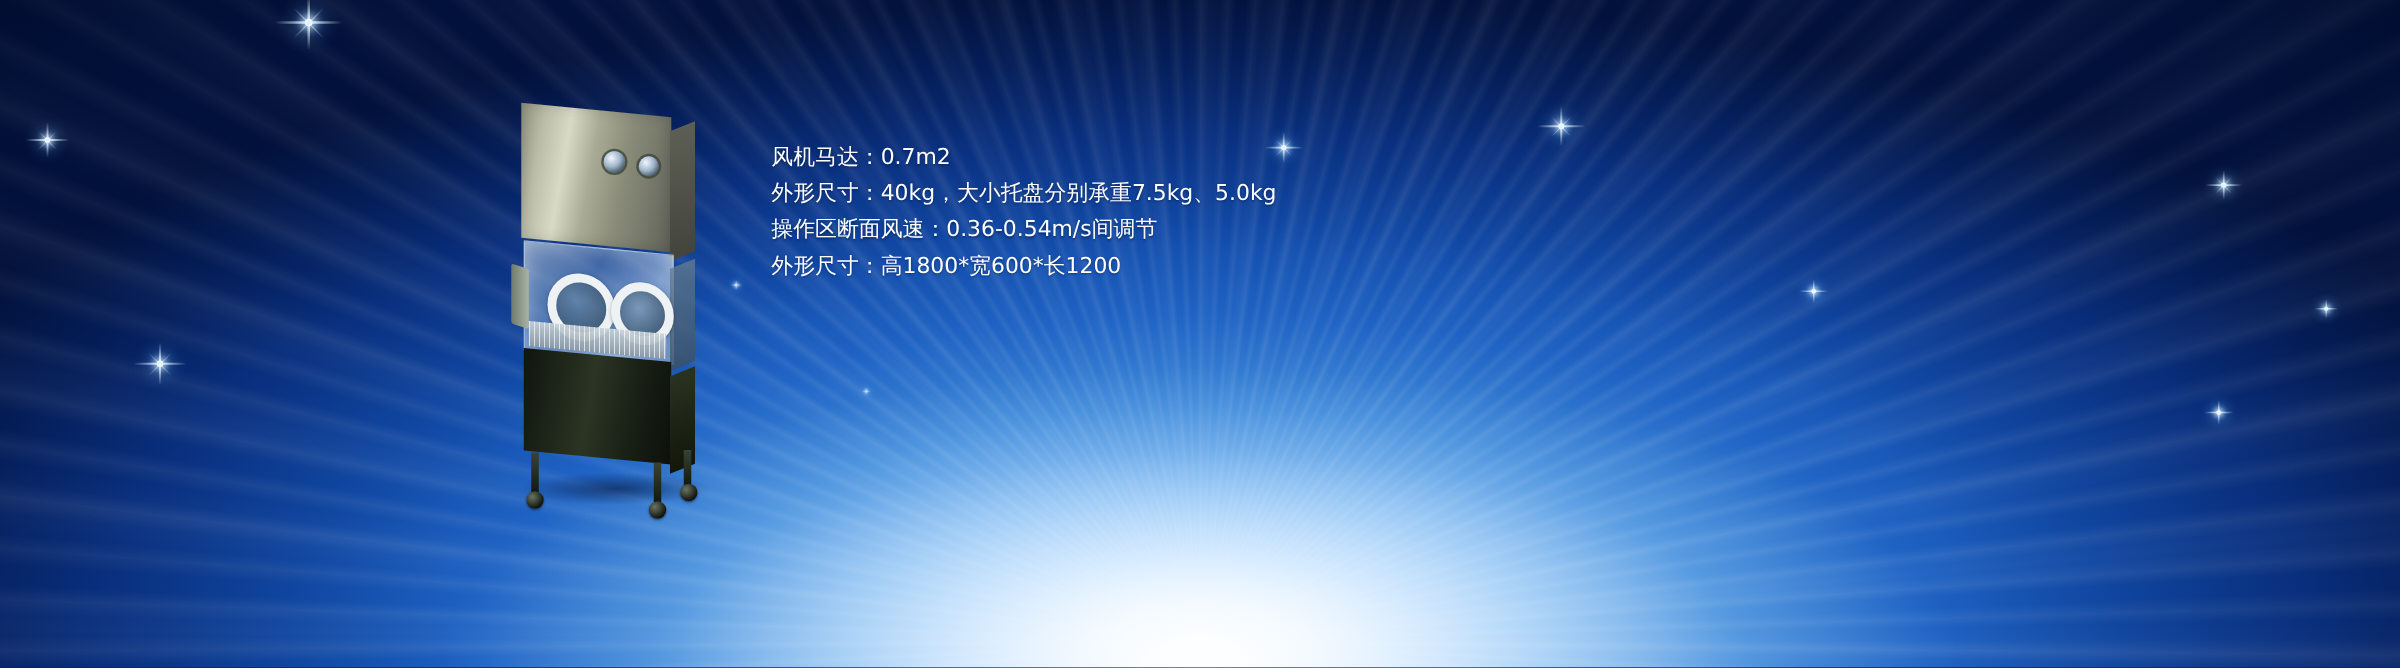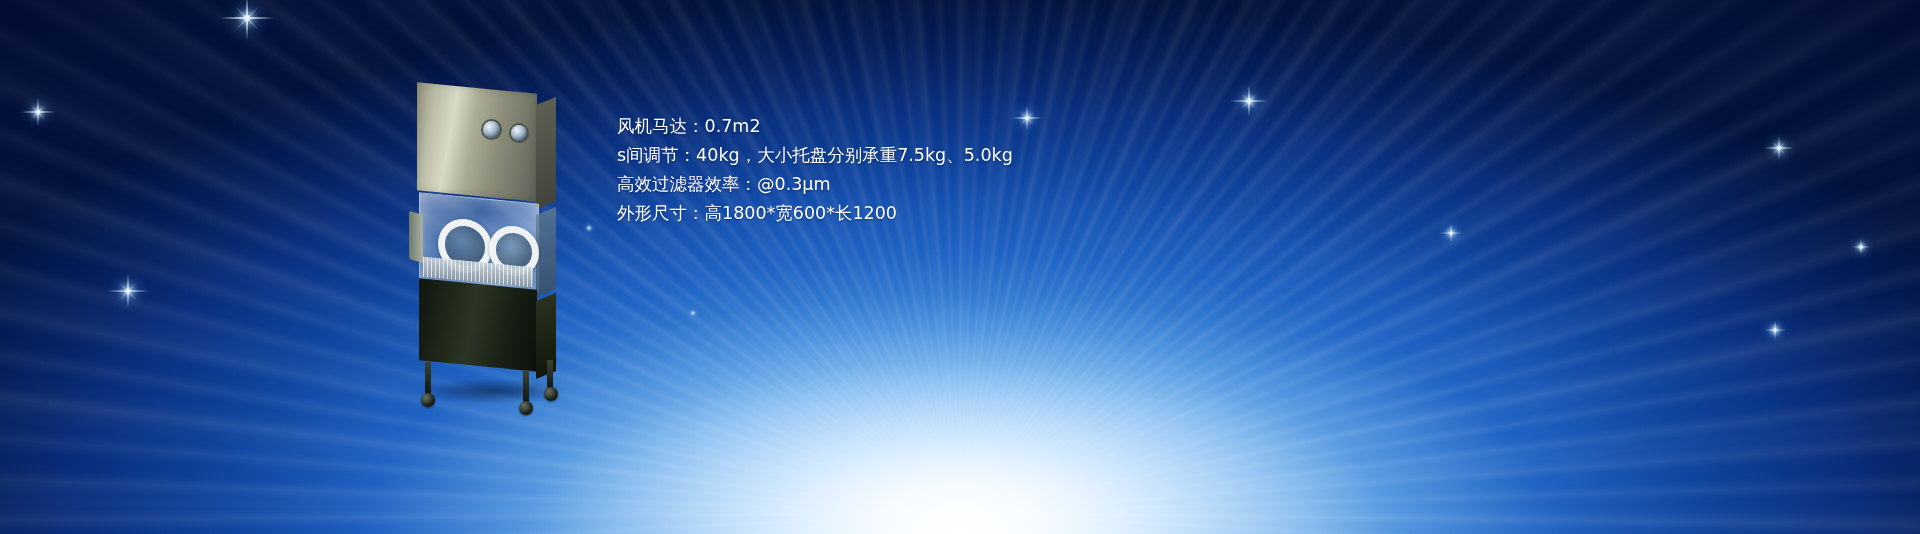--- a/index.html
+++ b/index.html
@@ -300,18 +300,18 @@
     <div class="leg l1"></div>
     <div class="leg l2"></div>
     <div class="leg l3"></div>
     <div class="caster c1"></div>
     <div class="caster c2"></div>
     <div class="caster c3"></div>
   </div>
 
   <div id="copy">
     <div class="spec">风机马达：0.7m2</div>
-    <div class="spec">s间调节：40kg，大小托盘分别承重7.5kg、5.0kg</div>
-    <div class="spec">高效过滤器效率：@0.3μm</div>
+    <div class="spec">外形尺寸：40kg，大小托盘分别承重7.5kg、5.0kg</div>
+    <div class="spec">操作区断面风速：0.36-0.54m/s间调节</div>
     <div class="spec">外形尺寸：高1800*宽600*长1200</div>
   </div>
 
 </div>
 
 </body></html>

